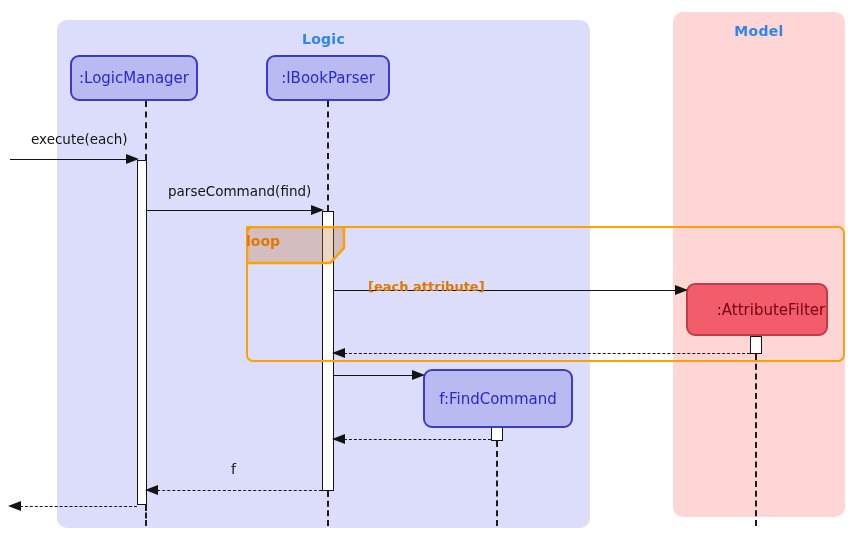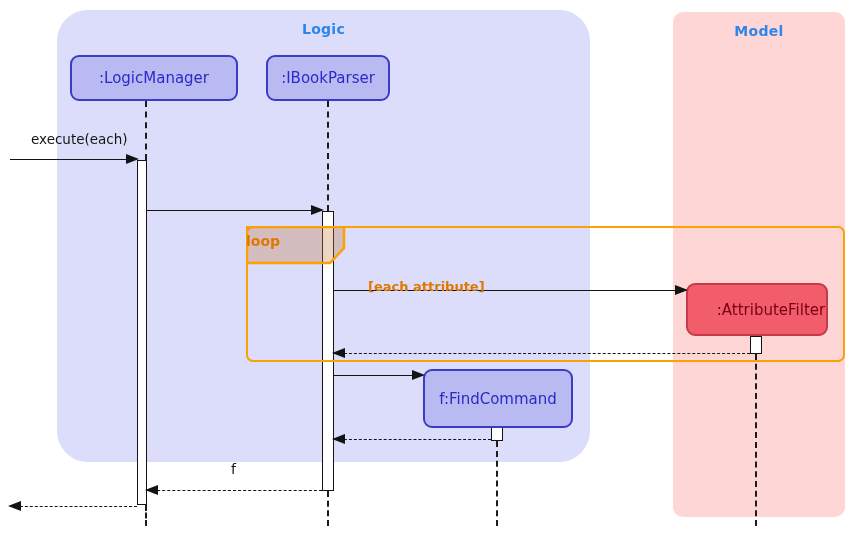--- a/index.html
+++ b/index.html
@@ -1,21 +1,21 @@
 <!DOCTYPE html>
 <html><head>
 <meta charset="utf-8">
 <style>
   html,body{margin:0;padding:0;background:#fff;}
   .canvas{
     position:relative;width:857px;height:536px;background:#ffffff;
     font-family:"DejaVu Sans","Liberation Sans",sans-serif;overflow:hidden;
   }
   .frame{position:absolute;border-radius:10px;}
-  .frame-logic{left:57px;top:10px;width:533px;height:452px;background:#dcdcfb;border-radius:31px;}
+  .frame-logic{left:57px;top:20px;width:533px;height:508px;background:#dcdcfb;}
   .frame-model{left:673px;top:12px;width:172px;height:505px;background:#ffd6d6;}
   .frame-title{
     position:absolute;top:11px;left:0;width:100%;text-align:center;
     font-size:14px;font-weight:bold;color:#2e86e8;letter-spacing:.3px;
   }
   .lifeline{position:absolute;width:0;border-left:2px dashed #1c1c1c;}
   .participant{
     position:absolute;display:flex;align-items:center;justify-content:center;
     background:#babaf2;border:2px solid #3b3bc4;border-radius:9px;
     color:#2a2ac8;font-size:15px;box-sizing:border-box;z-index:5;
@@ -60,21 +60,21 @@
   <div class="lifeline" style="left:327px;top:101px;height:110px;"></div>
   <div class="lifeline" style="left:327px;top:491px;height:35px;"></div>
   <div class="lifeline" style="left:496px;top:441px;height:85px;"></div>
   <div class="lifeline" style="left:755px;top:354px;height:172px;"></div>
 
   <div class="activation" style="left:137px;top:160px;width:10px;height:345px;"></div>
   <div class="activation" style="left:322px;top:211px;width:12px;height:280px;"></div>
   <div class="activation" style="left:491px;top:421px;width:12px;height:20px;"></div>
   <div class="activation" style="left:750px;top:336px;width:12px;height:18px;"></div>
 
-  <div class="participant" style="left:70px;top:55px;width:168px;height:46px;">
+  <div class="participant" style="left:70px;top:55px;width:128px;height:46px;">
     <span>:LogicManager</span>
   </div>
   <div class="participant" style="left:266px;top:55px;width:124px;height:46px;">
     <span>:IBookParser</span>
   </div>
   <div class="participant model-obj" style="left:686px;top:283px;width:142px;height:53px;">
     <span>:AttributeFilter</span>
   </div>
   <div class="participant" style="left:423px;top:369px;width:150px;height:59px;">
     <span>f:FindCommand</span>
@@ -88,20 +88,21 @@
   <div class="loop-condition">[each attribute]</div>
 
   <div class="msg" style="left:10px;top:159px;width:127px;">
     <span class="head head-right"></span>
   </div>
   <div class="msg-label" style="left:31px;top:131px;">execute(each)</div>
 
   <div class="msg" style="left:147px;top:210px;width:175px;">
     <span class="head head-right"></span>
   </div>
+  <div class="msg-label" style="left:168px;top:183px;">parseCommand(find)</div>
 
   <div class="msg" style="left:334px;top:290px;width:352px;">
     <span class="head head-right"></span>
   </div>
 
   <div class="msg dashed" style="left:334px;top:353px;width:416px;">
     <span class="head head-left"></span>
   </div>
 
   <div class="msg" style="left:334px;top:375px;width:89px;">

